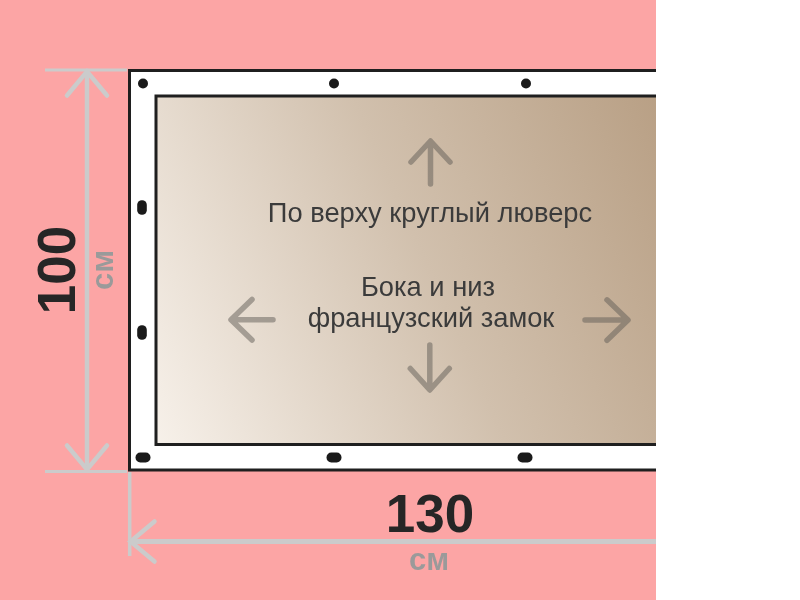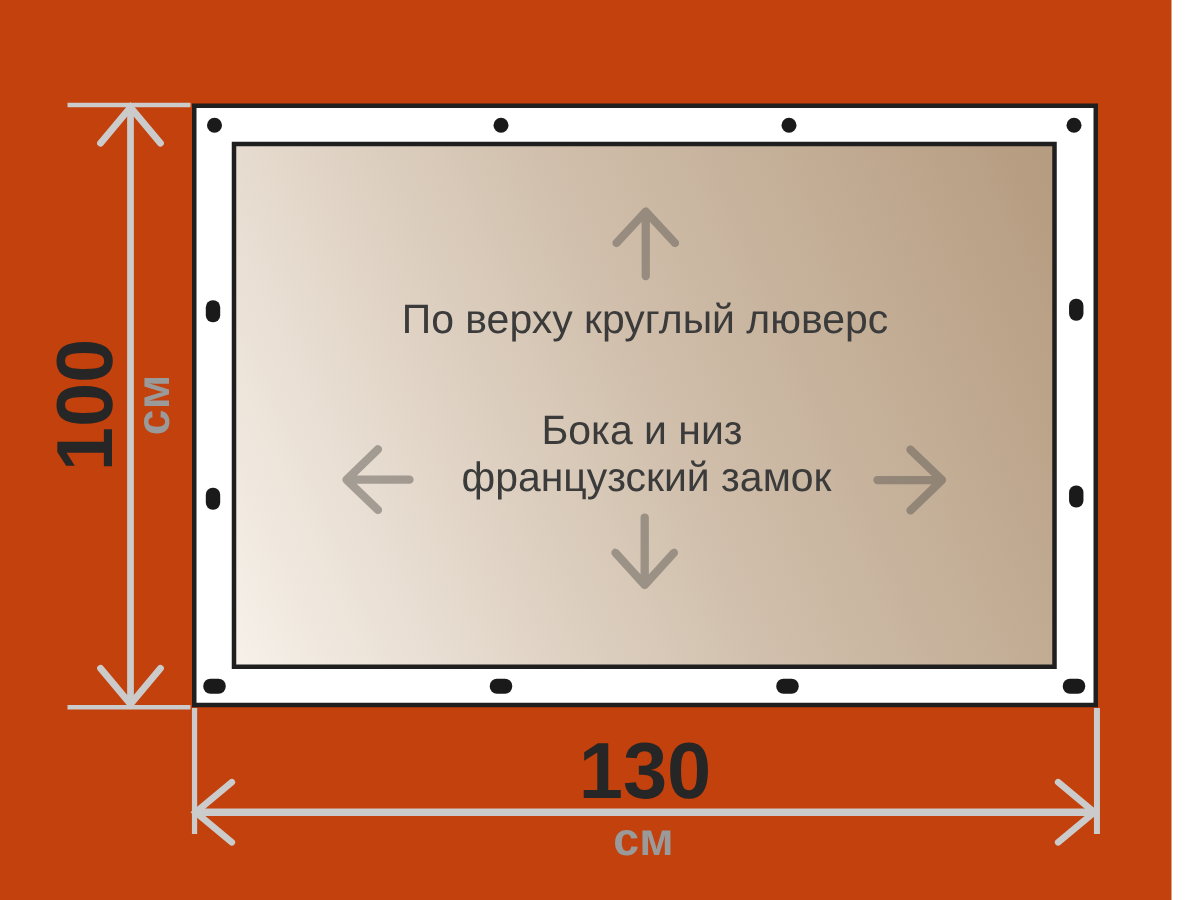--- a/index.html
+++ b/index.html
@@ -1,16 +1,16 @@
 <!DOCTYPE html>
 <html><head>
 <meta charset="utf-8">
 <style>
 html,body{margin:0;padding:0;background:#ffffff;}
-#stage{position:relative;width:781px;height:600px;background:#c2410c;overflow:hidden;}
+#stage{position:relative;width:656px;height:600px;background:#fca5a5;overflow:hidden;}
 svg{display:block;}
 text{font-family:"Liberation Sans",sans-serif;}
 </style>
 </head>
 <body>
 <div id="stage">
 <svg width="800" height="600" viewBox="0 0 800 600">
 <defs>
 <linearGradient id="tarp" gradientUnits="userSpaceOnUse" x1="156" y1="444.5" x2="741.9" y2="184.9">
 <stop offset="0" stop-color="#f7f1ea"></stop>

